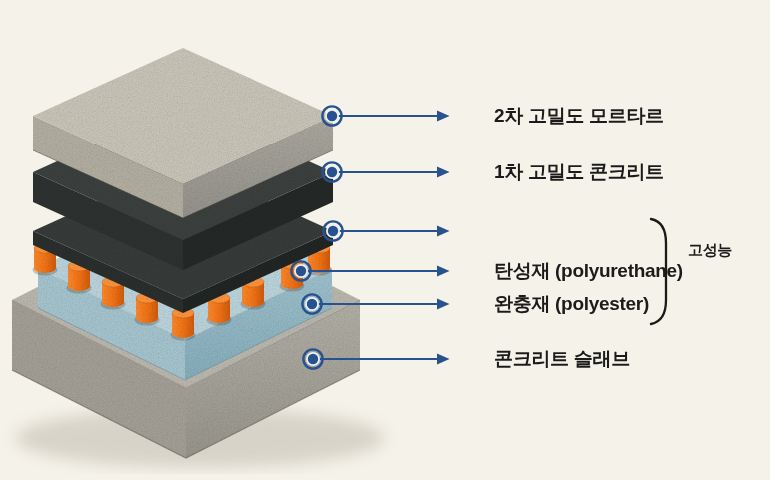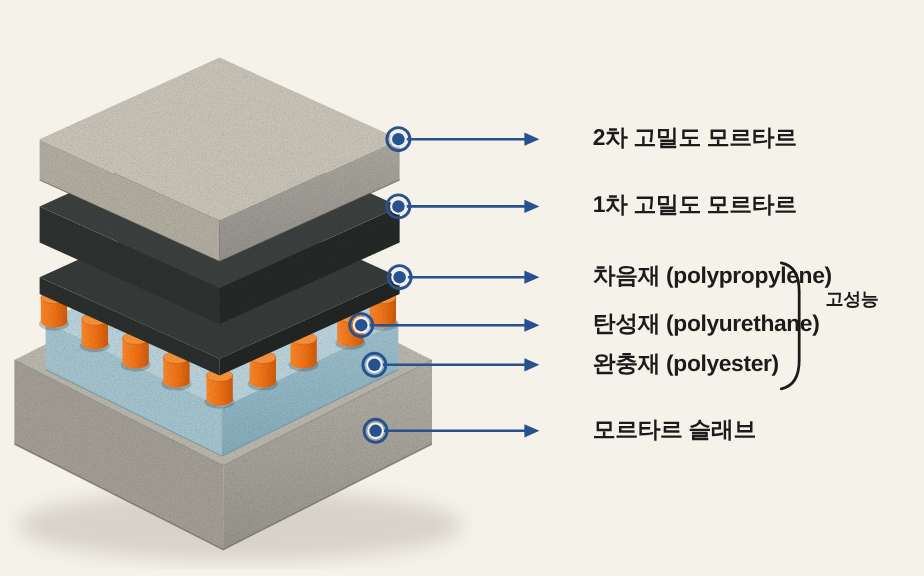--- a/index.html
+++ b/index.html
@@ -208,23 +208,22 @@
         <circle cx="313" cy="359" r="9.6" fill="none" stroke="#27518f" stroke-width="2.4"></circle>
         <circle cx="313" cy="359" r="7" fill="#eef0f1"></circle>
         <circle cx="313" cy="359" r="5.2" fill="#27518f"></circle>
       </g>
     </g>
 
     <path d="M 651 219 Q 666 222 666 243 L 666 300 Q 666 321 651 324" fill="none" stroke="#1a1a1a" stroke-width="2.3" stroke-linecap="round"></path>
   </svg>
 
   <div class="callout-label lbl-1">2차 고밀도 모르타르</div>
-  <div class="callout-label lbl-2">1차 고밀도 모르타르</div>
-  <div class="callout-label lbl-3">차음재 (polypropylene)</div>
+  <div class="callout-label lbl-2">1차 고밀도 콘크리트</div>
   <div class="callout-label lbl-5">완충재 (polyester)</div>
   <div class="callout-label lbl-4">탄성재 (polyurethane)</div>
-  <div class="callout-label lbl-6">모르타르 슬래브</div>
+  <div class="callout-label lbl-6">콘크리트 슬래브</div>
 
   <div class="group-label">
     <div>고성능</div>
   </div>
 
 </div>
 
 </body></html>

